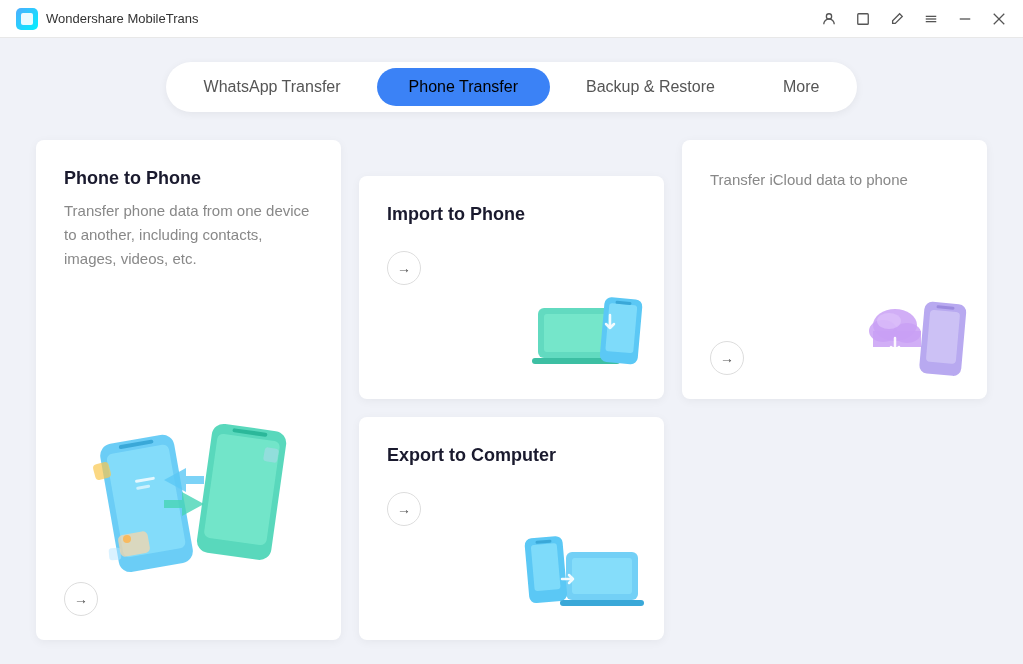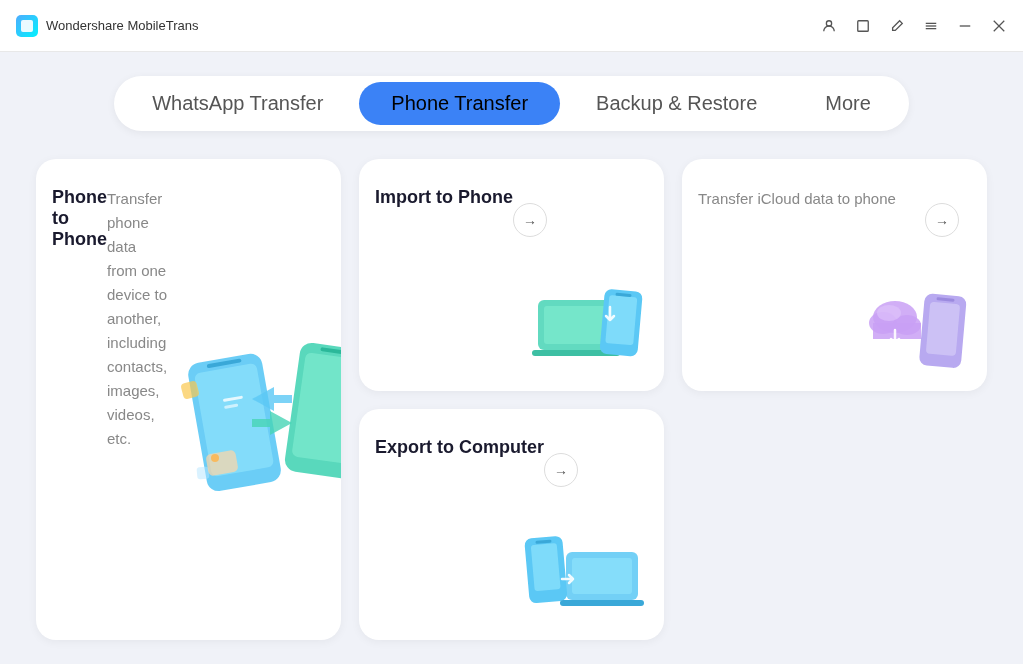--- a/index.html
+++ b/index.html
@@ -13,21 +13,21 @@
       flex-direction: column;
     }
 
     
     .title-bar {
       background: #ffffff;
       display: flex;
       align-items: center;
       justify-content: space-between;
       padding: 0 16px;
-      height: 52px;
+      height: 38px;
       border-bottom: 1px solid #e8e8e8;
       flex-shrink: 0;
     }
     .title-bar-left {
       display: flex;
       align-items: center;
       gap: 8px;
     }
     .app-icon {
       width: 22px;
@@ -91,21 +91,21 @@
       padding: 6px;
       gap: 4px;
       margin-bottom: 28px;
       width: fit-content;
       align-self: center;
       box-shadow: 0 2px 8px rgba(0,0,0,0.06);
     }
     .tab-item {
       padding: 10px 32px;
       border-radius: 50px;
-      font-size: 20px;
+      font-size: 16px;
       font-weight: 500;
       color: #555;
       cursor: pointer;
       transition: all 0.2s;
     }
     .tab-item.active {
       background: #3b82f6;
       color: #000000;
     }
 
@@ -113,24 +113,24 @@
     .cards-grid {
       display: grid;
       grid-template-columns: 1fr 1fr 1fr;
       grid-template-rows: auto auto;
       gap: 18px;
       flex: 1;
     }
 
     .card {
       background: #ffffff;
-      border-radius: 20px;
-      padding: 28px 28px 24px 16px;
-      display: flex;
-      flex-direction: row;
+      border-radius: 8px;
+      padding: 28px 28px 24px 28px;
+      display: flex;
+      flex-direction: column;
       position: relative;
       overflow: hidden;
       box-shadow: 0 2px 10px rgba(0,0,0,0.05);
       cursor: pointer;
     }
 
     .card-large {
       grid-row: span 2;
     }
 
@@ -264,21 +264,21 @@
           <rect x="30" y="145" width="12" height="12" rx="3" fill="#b5e5ff" opacity="0.5" transform="rotate(-5, 36, 151)"></rect>
 
           <rect x="40" y="130" width="30" height="22" rx="5" fill="#ffd6a5" opacity="0.7" transform="rotate(-10, 55, 141)"></rect>
           <circle cx="48" cy="136" r="4" fill="#ffb347" opacity="0.8"></circle>
         </svg>
       </div>
 
       <div class="card-arrow">→</div>
     </div>
 
-    <div class="card" style="position:relative; min-height:160px;">
+    <div class="card" style="position:relative; min-height:160px;margin-top:36px;">
       <div class="card-title">Import to Phone</div>
       <div class="card-arrow" style="margin-top:16px;">→</div>
 
       <div class="card-illustration illus-import">
         <svg width="120" height="110" viewBox="0 0 120 110" fill="none" xmlns="http://www.w3.org/2000/svg">
 
           <rect x="10" y="35" width="75" height="50" rx="6" fill="#47d4b5" opacity="0.85"></rect>
           <rect x="16" y="41" width="63" height="38" rx="3" fill="#7eebce" opacity="0.7"></rect>
           <rect x="4" y="85" width="88" height="6" rx="3" fill="#3dbfa3"></rect>
 

